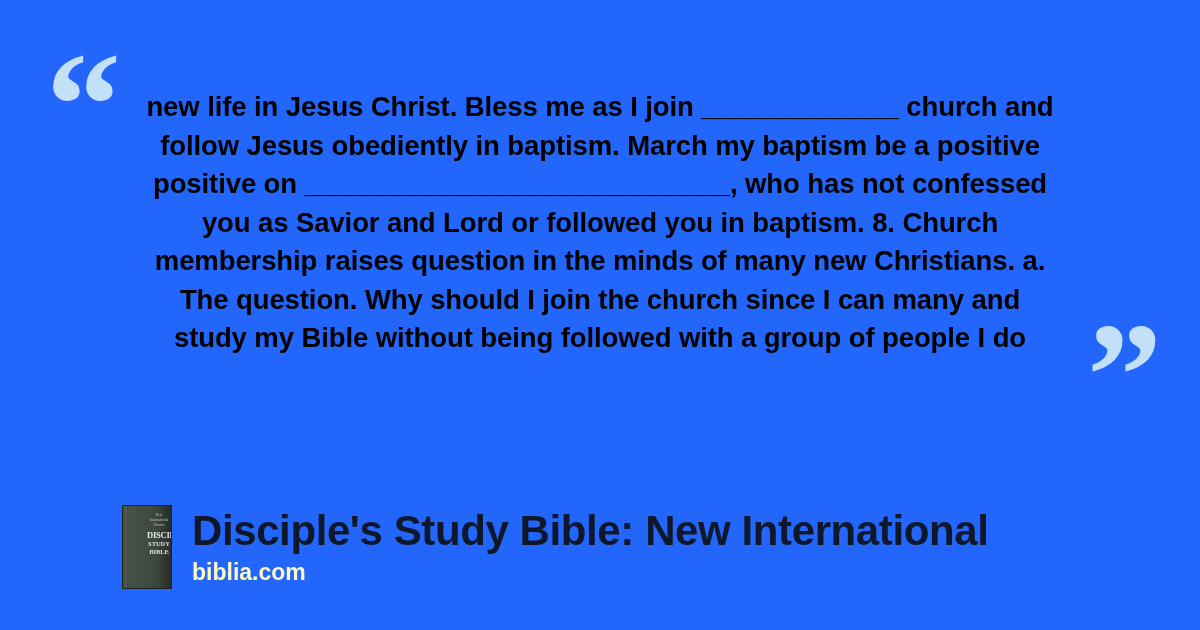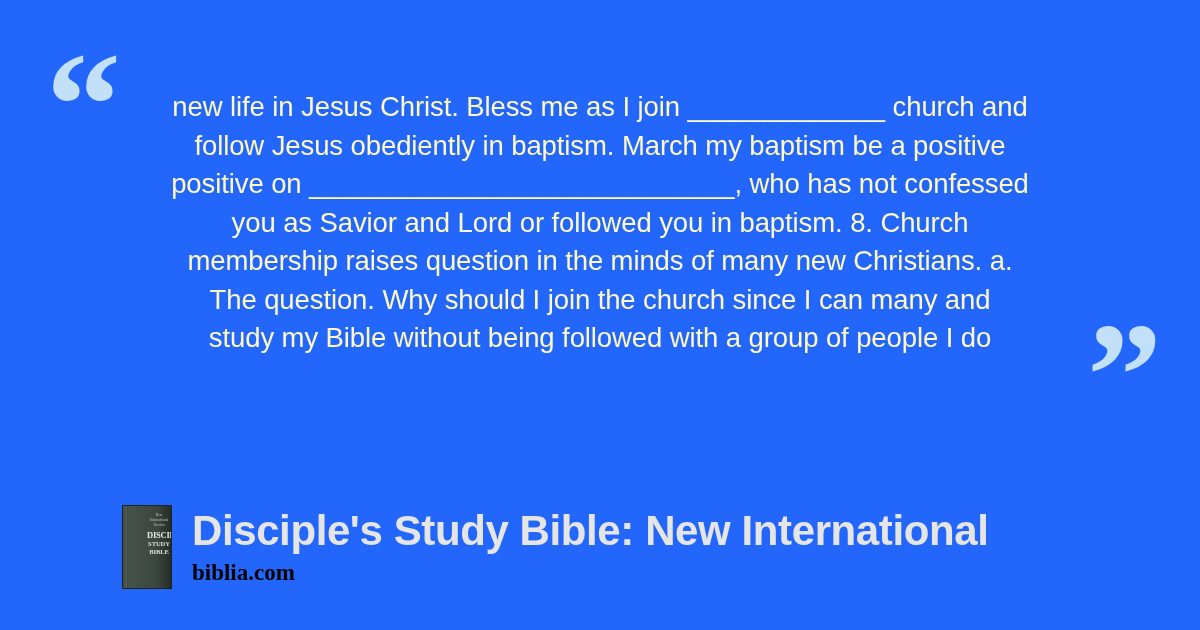--- a/index.html
+++ b/index.html
@@ -44,23 +44,23 @@
 
   
   #quote-block {
     position: absolute;
     left: 112px;
     top: 88px;
     width: 976px;
     text-align: center;
   }
   .quote-line {
-    color: #fef9c3;
+    color: #000000;
     font-family: "Liberation Sans", sans-serif;
-    font-weight: 400;
+    font-weight: 700;
     font-size: 27.5px;
     line-height: 38.5px;
     white-space: nowrap;
     letter-spacing: -0.1px;
   }
 
   
   #footer {
     position: absolute;
     left: 122px;
@@ -116,32 +116,32 @@
     left: 0; top: 0; bottom: 0;
     width: 4px;
     background: rgba(255,255,255,.10);
   }
 
   #footer-text {
     margin-left: 20px;
     padding-top: 2px;
   }
   #book-title {
-    color: #e5e5e5;
+    color: #0f172a;
     font-family: "Liberation Sans", sans-serif;
     font-weight: 700;
     font-size: 42px;
     line-height: 48px;
     white-space: nowrap;
     letter-spacing: -0.4px;
   }
   #site-name {
     margin-top: 4px;
-    color: #000000;
-    font-family: Liberation Serif, serif;
+    color: #fef9c3;
+    font-family: Liberation Sans, sans-serif;
     font-weight: 700;
     font-size: 23px;
     line-height: 27px;
     letter-spacing: 0px;
   }
 </style>
 </head>
 <body>
 
 <div id="card">

